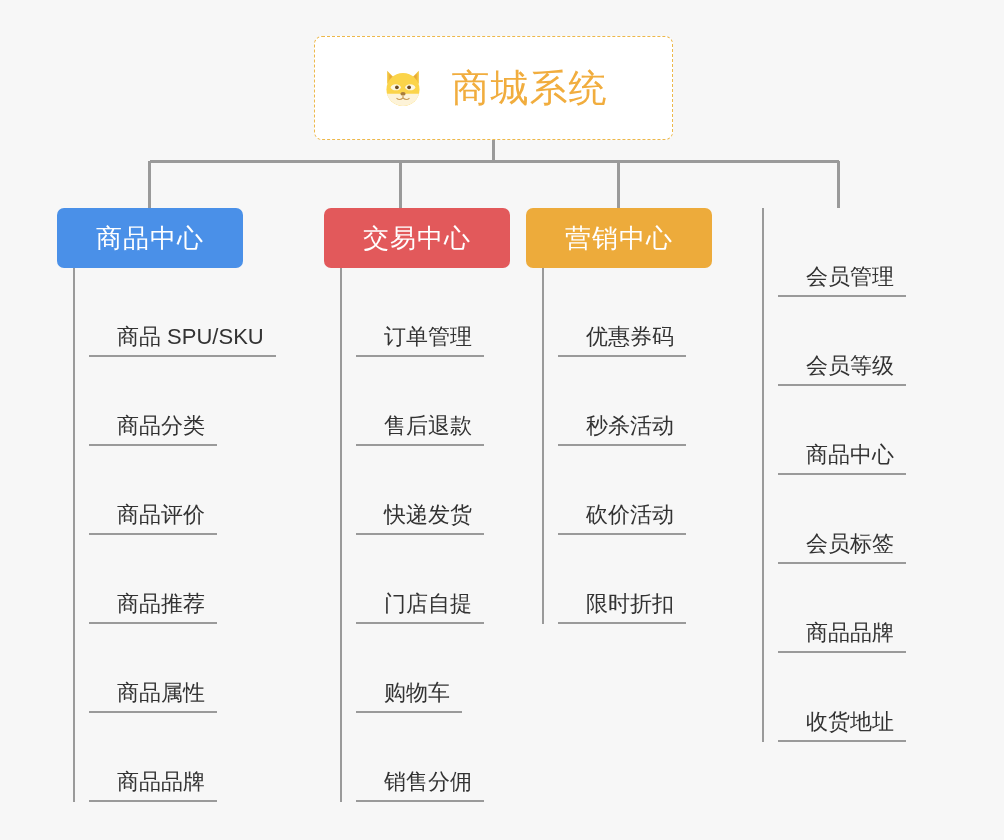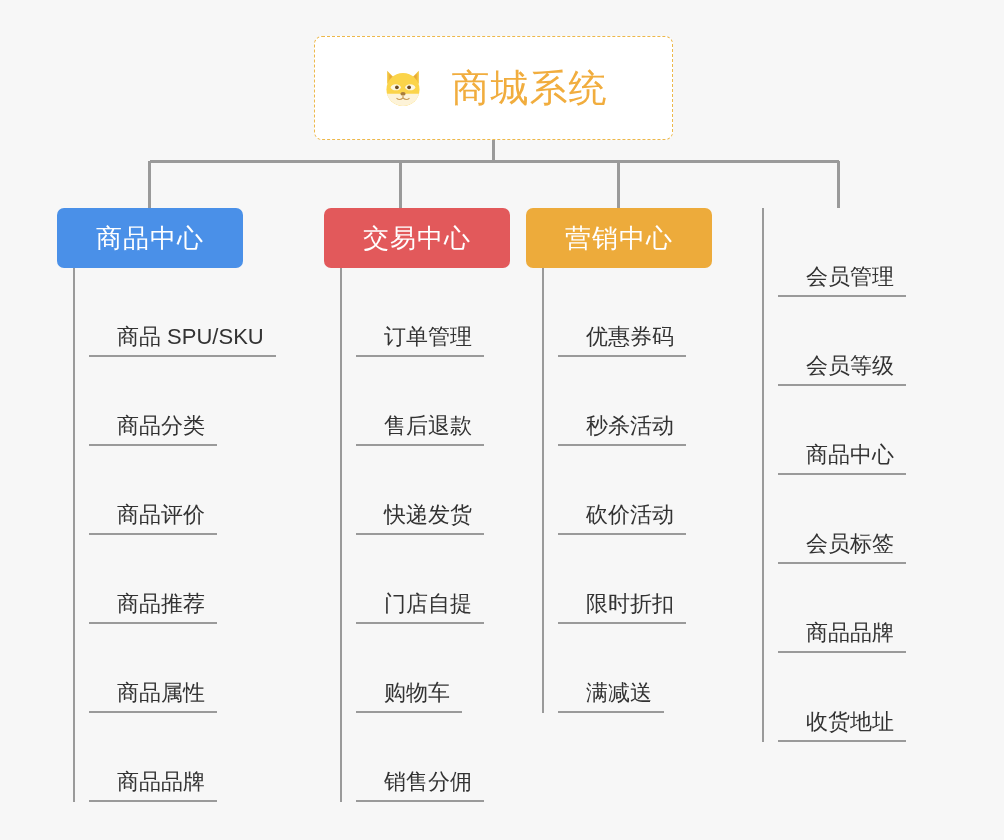--- a/index.html
+++ b/index.html
@@ -218,23 +218,20 @@
         </div>
       <div class="leaf">
           <span class="leaf-inner"><span class="leaf-label">秒杀活动</span></span>
         </div>
       <div class="leaf">
           <span class="leaf-inner"><span class="leaf-label">砍价活动</span></span>
         </div>
       <div class="leaf">
           <span class="leaf-inner"><span class="leaf-label">限时折扣</span></span>
         </div>
-      <div class="leaf">
-          <span class="leaf-inner"><span class="leaf-label">满减送</span></span>
-        </div>
     </div>
   </div>
 
   <div class="branch" id="branch-3">
     <div class="leaf-list">
       <div class="leaf-spine"></div>
       <div class="leaf">
           <span class="leaf-inner"><span class="leaf-label">会员管理</span></span>
         </div>
       <div class="leaf">

